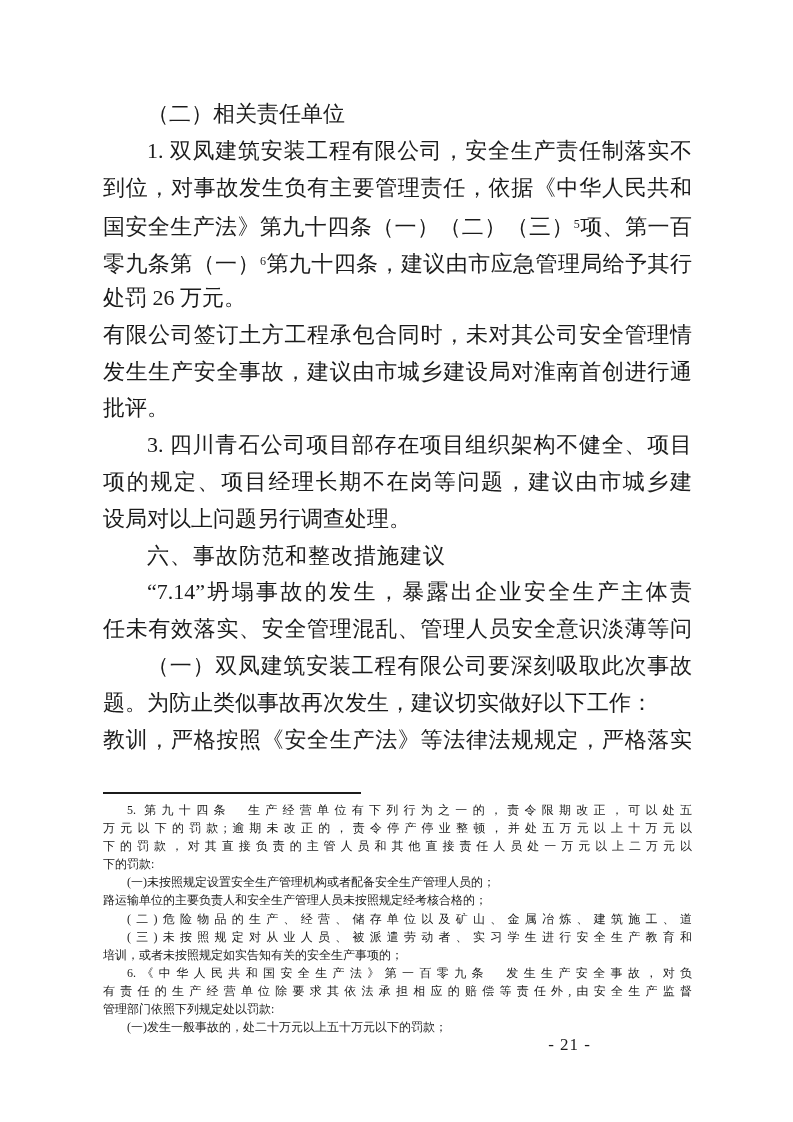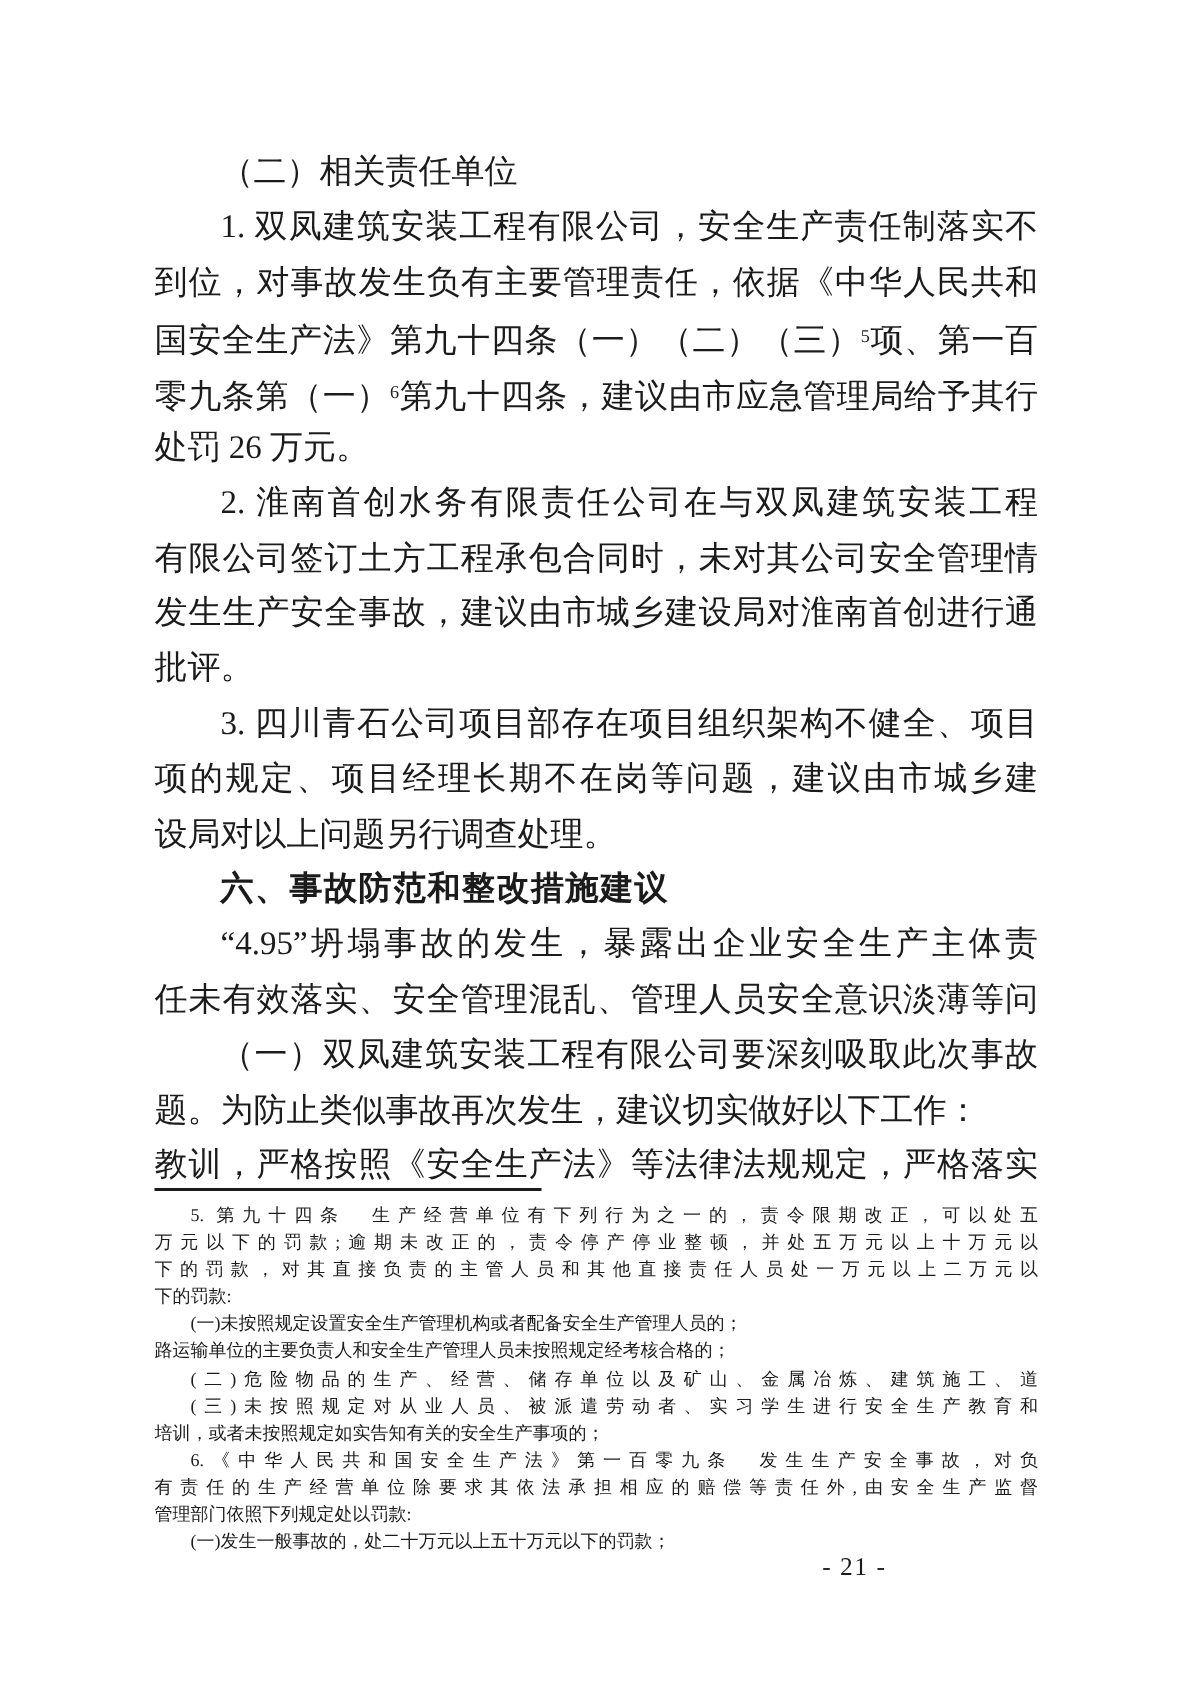--- a/index.html
+++ b/index.html
@@ -14,21 +14,21 @@
   .body-text{
     position:absolute;
     left:103px;top:96px;width:589px;
     font-size:22px;line-height:36.8px;
   }
   .line{height:36.8px;overflow:hidden;}
   .line.indent{text-indent:2em;}
   .line.full{text-align:justify;text-align-last:justify;}
   .line.hei{
     font-family:"Liberation Sans","DejaVu Sans",sans-serif;
-    font-weight:700;
+    font-weight:400;
     letter-spacing:1px;
   }
   .sup{
     font-size:0.55em;
     vertical-align:0.5em;
     text-indent:0;
   }
   .sep{
     position:absolute;
     left:103px;top:792px;
@@ -56,29 +56,28 @@
 
 <div class="page">
 
   <div class="body-text">
     <div class="line indent">（二）相关责任单位</div>
     <div class="line indent full">1. 双凤建筑安装工程有限公司，安全生产责任制落实不</div>
     <div class="line full">到位，对事故发生负有主要管理责任，依据《中华人民共和</div>
     <div class="line full"><span>国安全生产法》第九十四条（一）（二）（三）</span><span class="sup">5</span><span>项、第一百</span></div>
     <div class="line full"><span>零九条第（一）</span><span class="sup">6</span><span>第九十四条，建议由市应急管理局给予其行政</span></div>
     <div class="line">处罚 26 万元。</div>
-    <div class="line indent full">2. 淮南首创水务有限责任公司在与双凤建筑安装工程</div>
     <div class="line full">有限公司签订土方工程承包合同时，未对其公司安全管理情</div>
     <div class="line full">发生生产安全事故，建议由市城乡建设局对淮南首创进行通报</div>
     <div class="line">批评。</div>
     <div class="line indent full">3. 四川青石公司项目部存在项目组织架构不健全、项目</div>
     <div class="line full">项的规定、项目经理长期不在岗等问题，建议由市城乡建</div>
     <div class="line">设局对以上问题另行调查处理。</div>
     <div class="line indent hei">六、事故防范和整改措施建议</div>
-    <div class="line indent full">“4.95”坍塌事故的发生，暴露出企业安全生产主体责</div>
+    <div class="line indent full">“7.14”坍塌事故的发生，暴露出企业安全生产主体责</div>
     <div class="line full">任未有效落实、安全管理混乱、管理人员安全意识淡薄等问</div>
     <div class="line indent full">（一）双凤建筑安装工程有限公司要深刻吸取此次事故</div>
     <div class="line">题。为防止类似事故再次发生，建议切实做好以下工作：</div>
     <div class="line full">教训，严格按照《安全生产法》等法律法规规定，严格落实</div>
   </div>
 
   <div class="sep"></div>
 
   <div class="footnotes">
     <div class="fn-line indent full">5. 第九十四条　生产经营单位有下列行为之一的，责令限期改正，可以处五</div>

